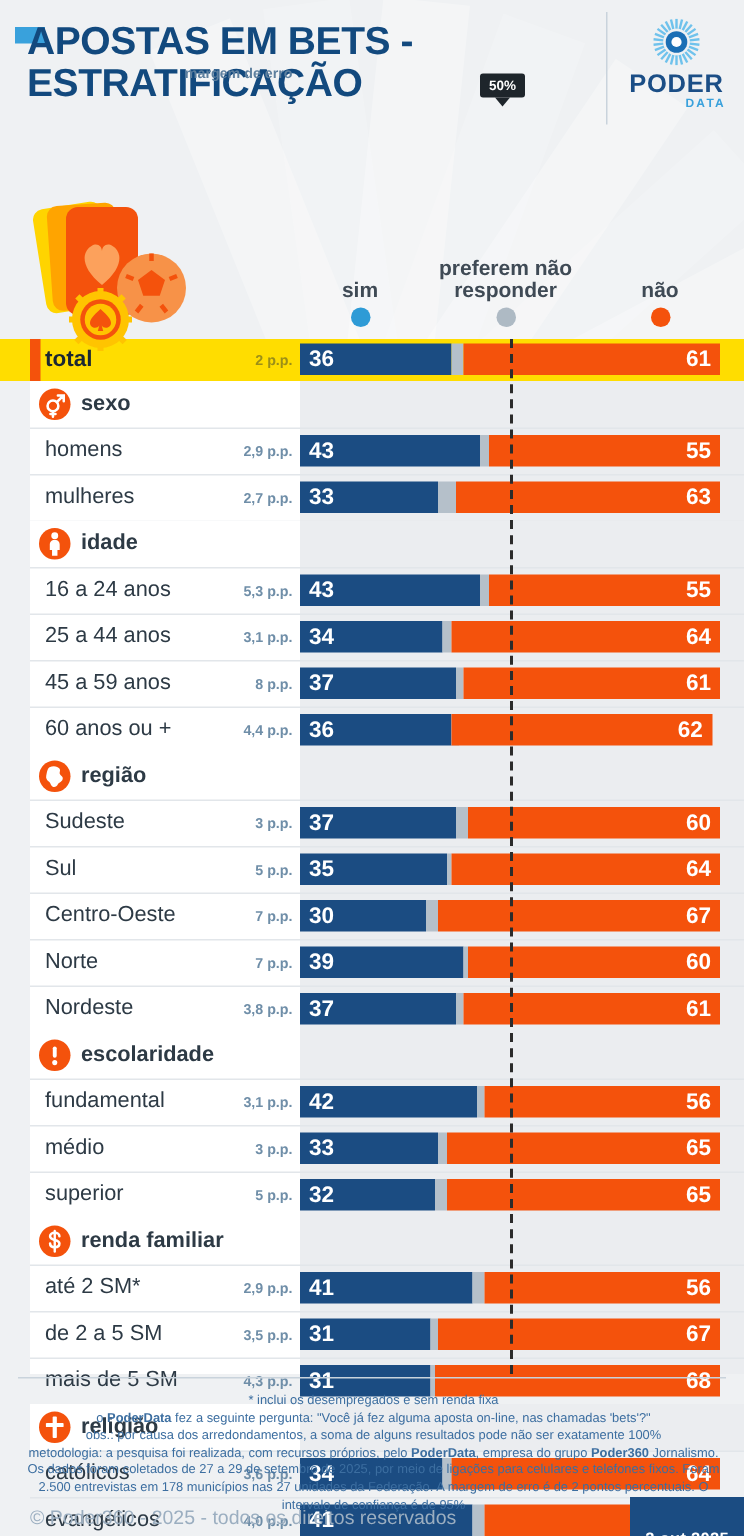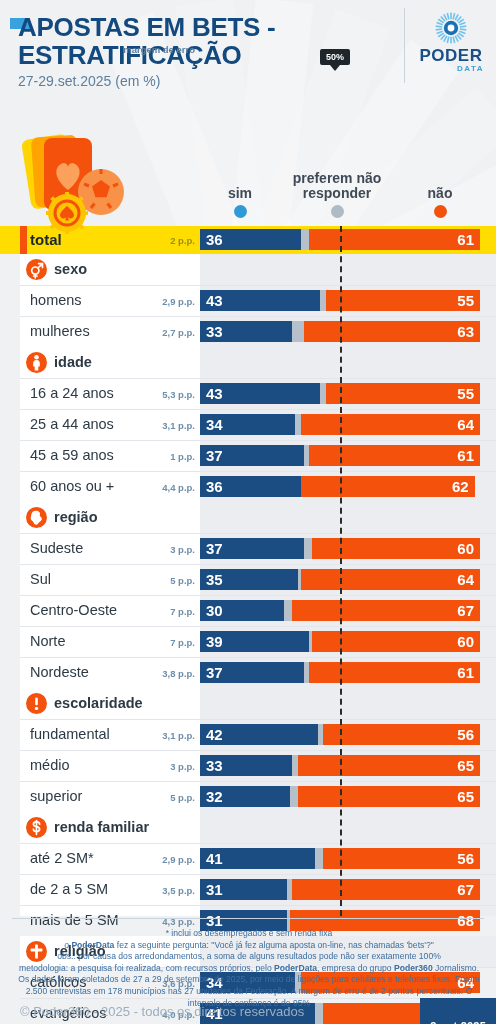--- a/index.html
+++ b/index.html
@@ -115,21 +115,20 @@
     <div class="ray" style="transform: rotate(-56deg); opacity: 0.55;"></div>
     <div class="ray" style="transform: rotate(-42deg); opacity: 0.32;"></div>
     <div class="ray" style="transform: rotate(-28deg); opacity: 0.55;"></div>
     <div class="ray" style="transform: rotate(-14deg); opacity: 0.32;"></div>
     <div class="ray" style="transform: rotate(0deg); opacity: 0.55;"></div>
   </div>
 
 <div class="header">
   <div class="hdr-bar"></div>
   <div class="title">APOSTAS EM BETS - ESTRATIFICAÇÃO</div>
-  <div class="subtitle">27-29.set.2025 (em %)</div>
   <div class="hdr-divider"></div>
   <div class="logo-wrap">
     <div class="logo-mark">
       <svg viewBox="0 0 32 32" width="32" height="32">
         <g id="rayg">
             <rect x="15.2" y="0.6" width="1.6" height="6.5" fill="#6FC2EC" transform="rotate(0 16 16)"></rect>
             <rect x="15.2" y="0.6" width="1.6" height="6.5" fill="#6FC2EC" transform="rotate(13.846153846153847 16 16)"></rect>
             <rect x="15.2" y="0.6" width="1.6" height="6.5" fill="#6FC2EC" transform="rotate(27.692307692307693 16 16)"></rect>
             <rect x="15.2" y="0.6" width="1.6" height="6.5" fill="#6FC2EC" transform="rotate(41.53846153846154 16 16)"></rect>
             <rect x="15.2" y="0.6" width="1.6" height="6.5" fill="#6FC2EC" transform="rotate(55.38461538461539 16 16)"></rect>
@@ -308,21 +307,21 @@
           </div>
           <div class="seg seg-pnr" style="left:95.2px;width:5.6000000000000005px"></div>
           <div class="seg seg-nao" style="left:100.8px;width:179.20000000000002px">
             <span class="v">64</span>
           </div>
         </div>
       </div>
       <div class="rowline" style="top: 214px;"></div>
       <div class="row" style="top: 214px; height: 31px;">
         <div class="label">45 a 59 anos</div>
-        <div class="moe">1 p.p.</div>
+        <div class="moe">8 p.p.</div>
         <div class="bars">
           <div class="seg seg-sim" style="left:0;width:103.6px">
             <span class="v">37</span>
           </div>
           <div class="seg seg-pnr" style="left:103.6px;width:5.6000000000000005px"></div>
           <div class="seg seg-nao" style="left:109.19999999999999px;width:170.79999999999998px">
             <span class="v">61</span>
           </div>
         </div>
       </div>

